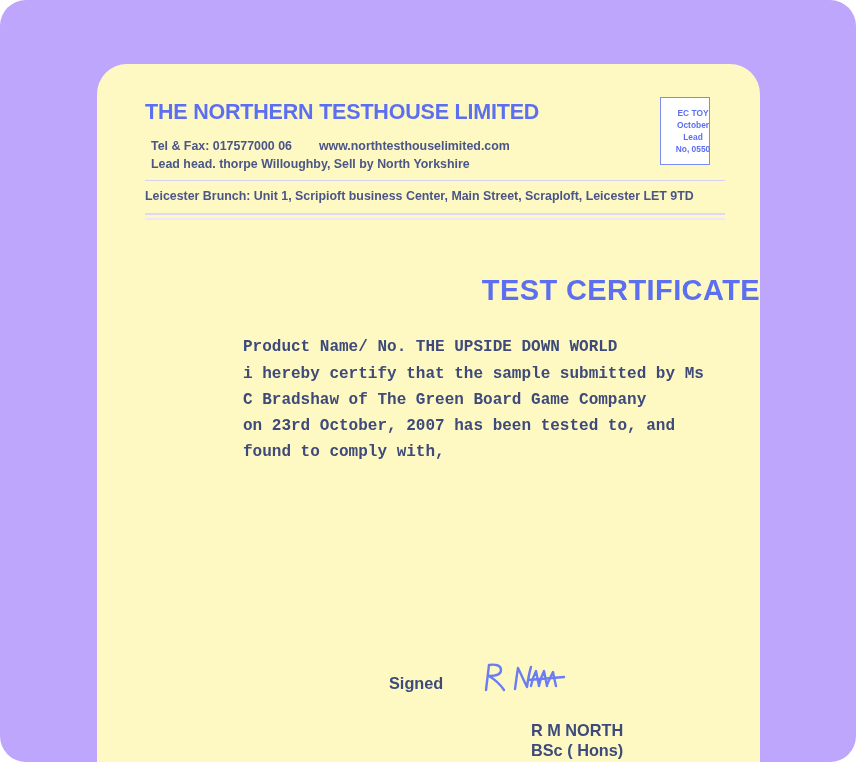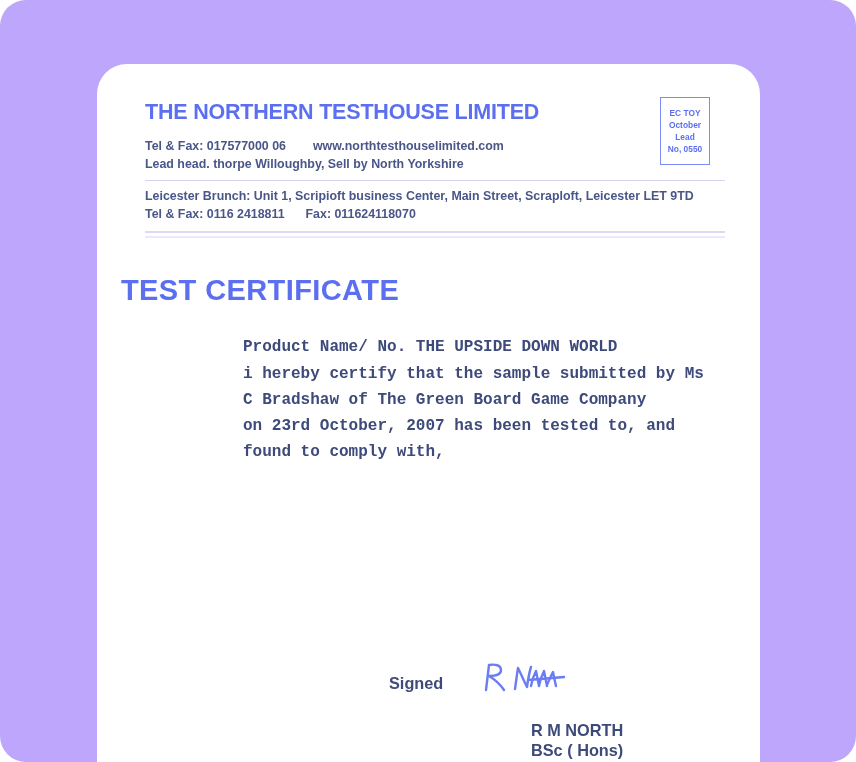--- a/index.html
+++ b/index.html
@@ -24,21 +24,21 @@
     overflow: hidden;
   }
 
   
   #card {
     position: absolute;
     left: 97px;
     top: 64px;
     width: 663px;
     height: 698px;
-    background: #ffffff;
+    background: #fef9c3;
     border-radius: 30px 30px 0 0;
     overflow: hidden;
   }
 
   
   .letterhead {
     position: absolute;
     left: 48px;
     top: 36px;
     width: 580px;
@@ -65,20 +65,21 @@
   .contact-block {
     margin-top: 13px;
   }
 
   .contact-line {
     font-size: 12.4px;
     font-weight: bold;
     color: #4a5688;
     line-height: 1.45;
     white-space: nowrap;
+    margin-left: 6px;
   }
 
   .contact-line .gap {
     display: inline-block;
     width: 20px;
   }
 
   .divider-thin {
     height: 1px;
     background: #d8d2f2;
@@ -133,29 +134,30 @@
     gap: 3.5px;
     padding: 2px 0;
   }
 
   #ec-box div {
     font-size: 8.4px;
     font-weight: bold;
     color: #5b6ff0;
     line-height: 1;
     white-space: nowrap;
+    padding-left: 16px;
   }
 
   
   #cert-title {
     position: absolute;
     top: 210px;
     left: 0;
     width: 663px;
-    text-align: left;
+    text-align: right;
     font-size: 29px;
     font-weight: bold;
     color: #5b6ff0;
     letter-spacing: 0.4px;
     padding-left: 24px;
   }
 
   
   #body-area {
     position: absolute;
@@ -232,25 +234,20 @@
           <span class="gap"></span>
           <span>www.northtesthouselimited.com</span>
         </div>
         <div class="contact-line">Lead head. thorpe Willoughby, Sell by North Yorkshire</div>
       </div>
 
       <div class="divider-thin"></div>
 
       <div class="addr-block">
         <div class="addr-line">Leicester Brunch: Unit 1, Scripioft business Center, Main Street, Scraploft, Leicester LET 9TD</div>
-        <div class="addr-line">
-          <span>Tel &amp; Fax: 0116 2418811</span>
-          <span class="gap"></span>
-          <span>Fax: 011624118070</span>
-        </div>
       </div>
 
       <div class="divider-pair">
         <div class="ln1"></div>
         <div class="ln2"></div>
       </div>
 
     </div>
 
     <div id="ec-box">

